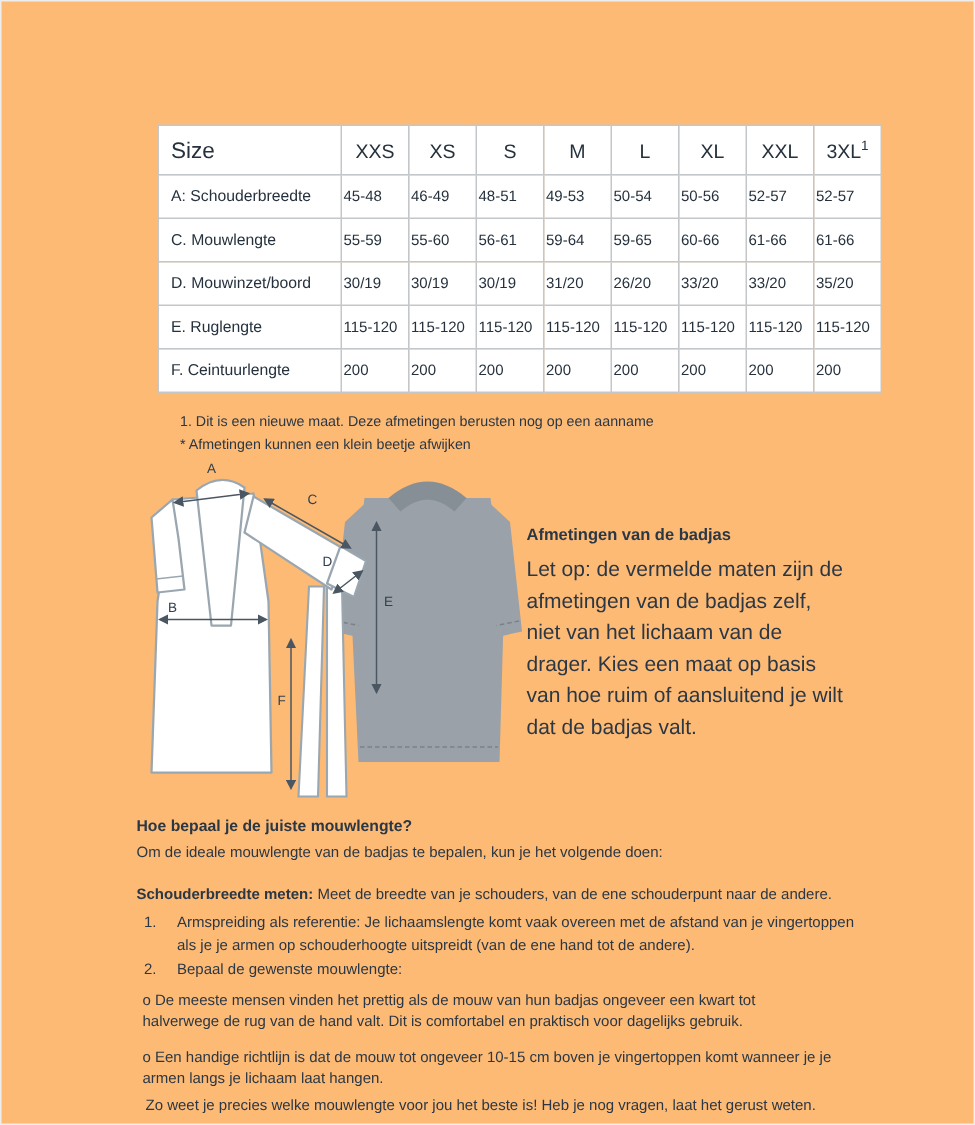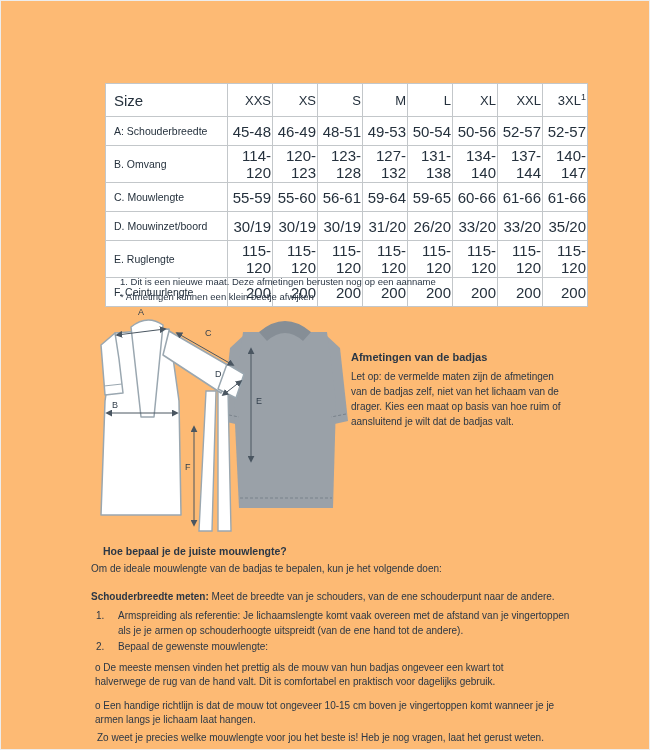--- a/index.html
+++ b/index.html
@@ -9,41 +9,41 @@
     font-family:"Liberation Sans","DejaVu Sans",sans-serif;
   }
   .page{position:absolute;inset:0;border:1px solid #ededed;background:#fdba74;}
 
   
   .size-table{
     position:absolute;left:104px;top:82px;
     border-collapse:collapse;table-layout:fixed;color:#25313d;
   }
   .size-table th,.size-table td{border:1px solid #c3c7ca;font-weight:400;background:#fff;}
-  .size-table thead th{height:30px;width:42px;font-size:13px;text-align:right;}
+  .size-table thead th{height:30px;width:42px;font-size:13px;text-align:center;}
   .size-table thead th.lbl-col{width:112px;font-size:15px;text-align:left;padding-left:8px;}
   .size-table thead sup{font-size:9px;}
-  .size-table tbody td{height:26px;font-size:15px;text-align:right;}
+  .size-table tbody td{height:26px;font-size:10px;text-align:left;}
   .size-table tbody td.row-label{font-size:10.5px;text-align:left;padding-left:8px;}
 
   
   .footnotes{position:absolute;left:119px;top:274px;font-size:9.5px;line-height:1.55;}
 
   
   .diagram{position:absolute;left:92px;top:300px;width:255px;height:240px;}
   .dlabel{font-size:9px;fill:#33404d;font-family:"Liberation Sans",sans-serif;}
 
   
   .info{position:absolute;left:350px;top:350px;width:216px;}
   .info-title{font-size:11px;font-weight:700;margin-bottom:6px;}
-  .info-body{font-size:10px;line-height:1.5;}
+  .info-body{font-size:14px;line-height:1.5;}
 
   
   .guide{position:absolute;left:90px;top:543px;width:480px;font-size:10px;line-height:1.45;}
-  .guide-title{font-size:10.5px;font-weight:700;margin-bottom:3px;margin-left:12px;}
+  .guide-title{font-size:10.5px;font-weight:700;margin-bottom:3px;}
   .guide-intro{margin-bottom:13px;}
   .guide-shoulder{margin-bottom:5px;}
   .guide-shoulder b{font-weight:700;}
   .guide-step{display:flex;margin-bottom:2px;}
   .guide-step .num{flex:0 0 22px;padding-left:5px;}
   .guide-step .txt{flex:1;}
   .guide-sub{margin-left:4px;margin-top:6px;width:462px;}
   .guide-sub.second{margin-top:9px;}
   .guide-outro{margin-left:6px;margin-top:3px;}
 </style>
@@ -72,31 +72,20 @@
         <td>45-48</td>
         <td>46-49</td>
         <td>48-51</td>
         <td>49-53</td>
         <td>50-54</td>
         <td>50-56</td>
         <td>52-57</td>
         <td>52-57</td>
       </tr>
       <tr>
-        <td class="row-label">B. Omvang</td>
-        <td>114-120</td>
-        <td>120-123</td>
-        <td>123-128</td>
-        <td>127-132</td>
-        <td>131-138</td>
-        <td>134-140</td>
-        <td>137-144</td>
-        <td>140-147</td>
-      </tr>
-      <tr>
         <td class="row-label">C. Mouwlengte</td>
         <td>55-59</td>
         <td>55-60</td>
         <td>56-61</td>
         <td>59-64</td>
         <td>59-65</td>
         <td>60-66</td>
         <td>61-66</td>
         <td>61-66</td>
       </tr>

